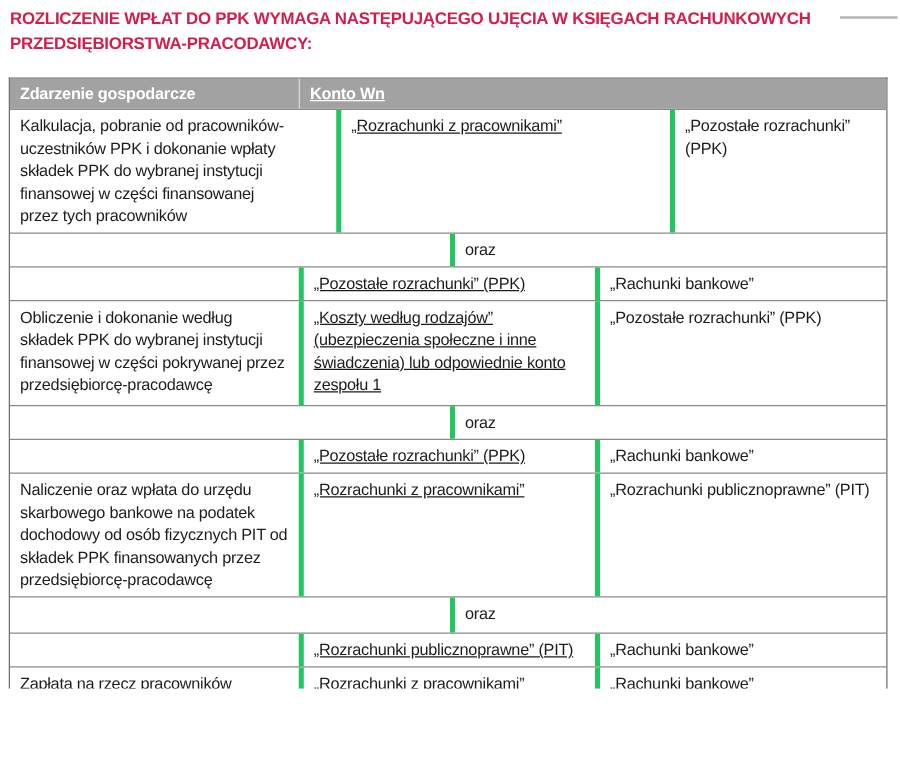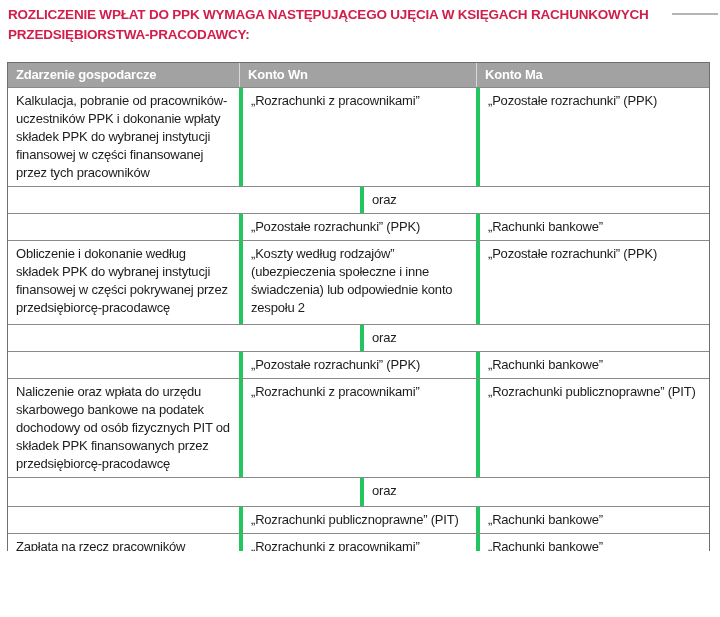--- a/index.html
+++ b/index.html
@@ -43,35 +43,35 @@
   .row + .row { border-top: 1px solid #8a8a8a; }
   .cell {
     box-sizing: border-box;
     padding: 4px 8px 4px 8px;
     font-size: 13px;
     line-height: 18px;
     letter-spacing: -0.2px;
   }
   .cell + .cell { border-left: 4px solid #22c55e; }
   .col1 { width: 231px; flex: 0 0 auto; }
-  .col2 { width: 237px; flex: 0 0 auto; }
+  .col2 { width: 237px; flex: 0 0 auto; text-decoration: underline; }
   .col3 { flex: 1 1 auto; }
   .header-row { background: #a2a2a2; min-height: 23px; }
   .header-row .cell {
     color: #ffffff;
     font-weight: bold;
     font-size: 13px;
     padding-top: 3px;
     padding-bottom: 3px;
   }
   .header-row .cell + .cell { border-left: 1px solid #d8d8d8; }
   .oraz-left  { width: 352px; flex: 0 0 auto; }
   .oraz-right { flex: 1 1 auto; }
   .h-hdr  { min-height: 23px; }
-  .h-r1   { min-height: 97px; }
+  .h-r1   { min-height: 97px; gap: 30px; }
   .h-orz1 { min-height: 25px; }
   .h-sub  { min-height: 27px; }
   .h-r2   { min-height: 84px; }
   .h-orz  { min-height: 27px; }
   .h-r3   { min-height: 86px; }
   .h-orz3 { min-height: 29px; }
   .h-r4   { min-height: 95px; }
 </style>
 </head>
 <body>
@@ -79,41 +79,40 @@
 <div class="page">
 
   <h1 class="title">ROZLICZENIE WPŁAT DO PPK WYMAGA NASTĘPUJĄCEGO UJĘCIA W KSIĘGACH RACHUNKOWYCH PRZEDSIĘBIORSTWA-PRACODAWCY:</h1>
   <div class="title-dash"></div>
 
   <div class="ppk-table">
 
     <div class="row header-row h-hdr">
       <div class="cell col1">Zdarzenie gospodarcze</div>
       <div class="cell col2">Konto Wn</div>
-      <div class="cell col3">Konto Ma</div>
     </div>
 
     <div class="row h-r1">
       <div class="cell col1">Kalkulacja, pobranie od pracowników-uczestników PPK i dokonanie wpłaty składek PPK do wybranej instytucji finansowej w części finansowanej przez tych pracowników</div>
       <div class="cell col2">„Rozrachunki z pracownikami”</div>
       <div class="cell col3">„Pozostałe rozrachunki” (PPK)</div>
     </div>
     <div class="row h-orz1">
       <div class="cell oraz-left"></div>
       <div class="cell oraz-right">oraz</div>
     </div>
     <div class="row h-sub">
       <div class="cell col1"></div>
       <div class="cell col2">„Pozostałe rozrachunki” (PPK)</div>
       <div class="cell col3">„Rachunki bankowe”</div>
     </div>
 
     <div class="row h-r2">
       <div class="cell col1">Obliczenie i dokonanie według składek PPK do wybranej instytucji finansowej w części pokrywanej przez przedsiębiorcę-pracodawcę</div>
-      <div class="cell col2">„Koszty według rodzajów” (ubezpieczenia społeczne i inne świadczenia) lub odpowiednie konto zespołu 2</div>
+      <div class="cell col2">„Koszty według rodzajów” (ubezpieczenia społeczne i inne świadczenia) lub odpowiednie konto zespołu 1</div>
       <div class="cell col3">„Pozostałe rozrachunki” (PPK)</div>
     </div>
     <div class="row h-orz">
       <div class="cell oraz-left"></div>
       <div class="cell oraz-right">oraz</div>
     </div>
     <div class="row h-sub">
       <div class="cell col1"></div>
       <div class="cell col2">„Pozostałe rozrachunki” (PPK)</div>
       <div class="cell col3">„Rachunki bankowe”</div>

